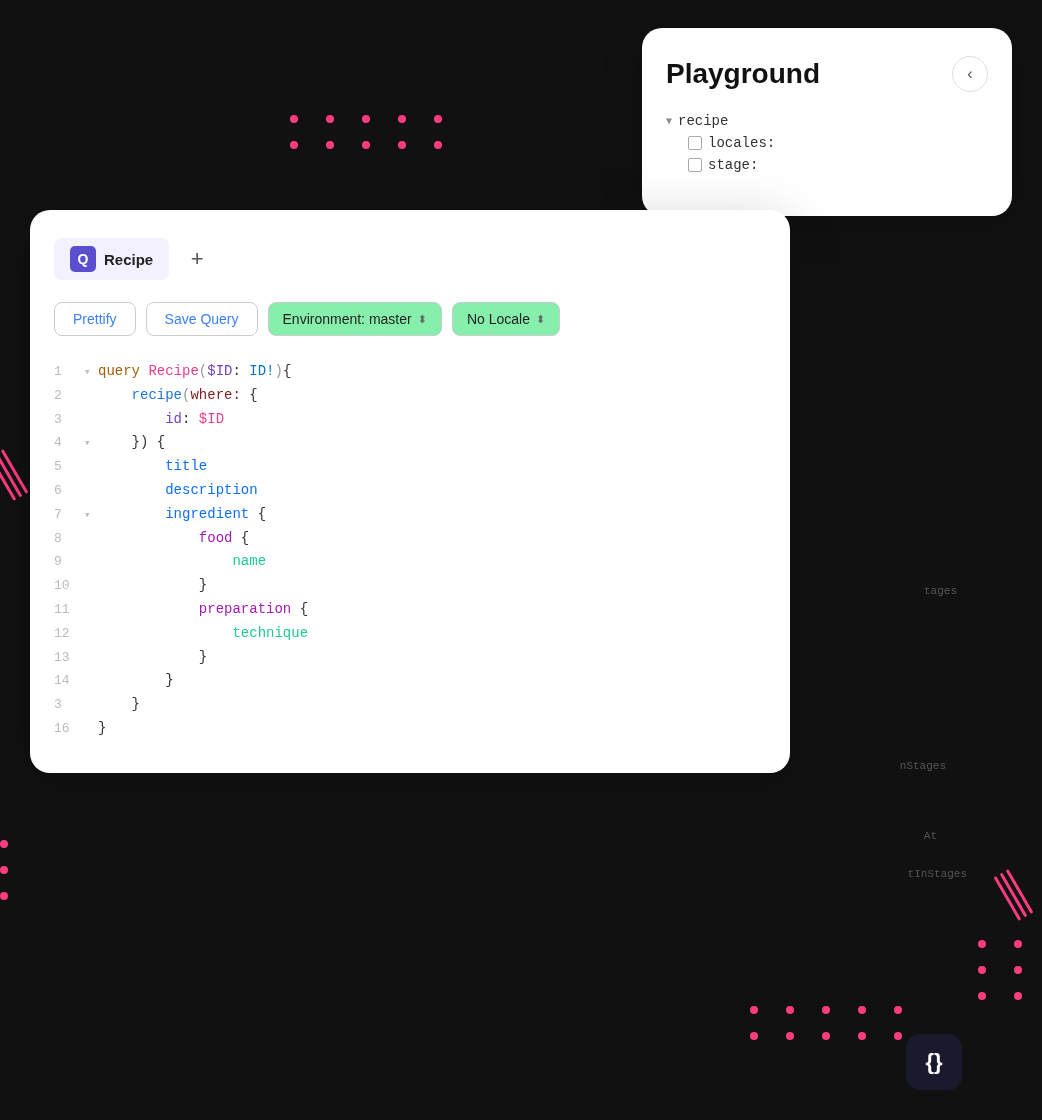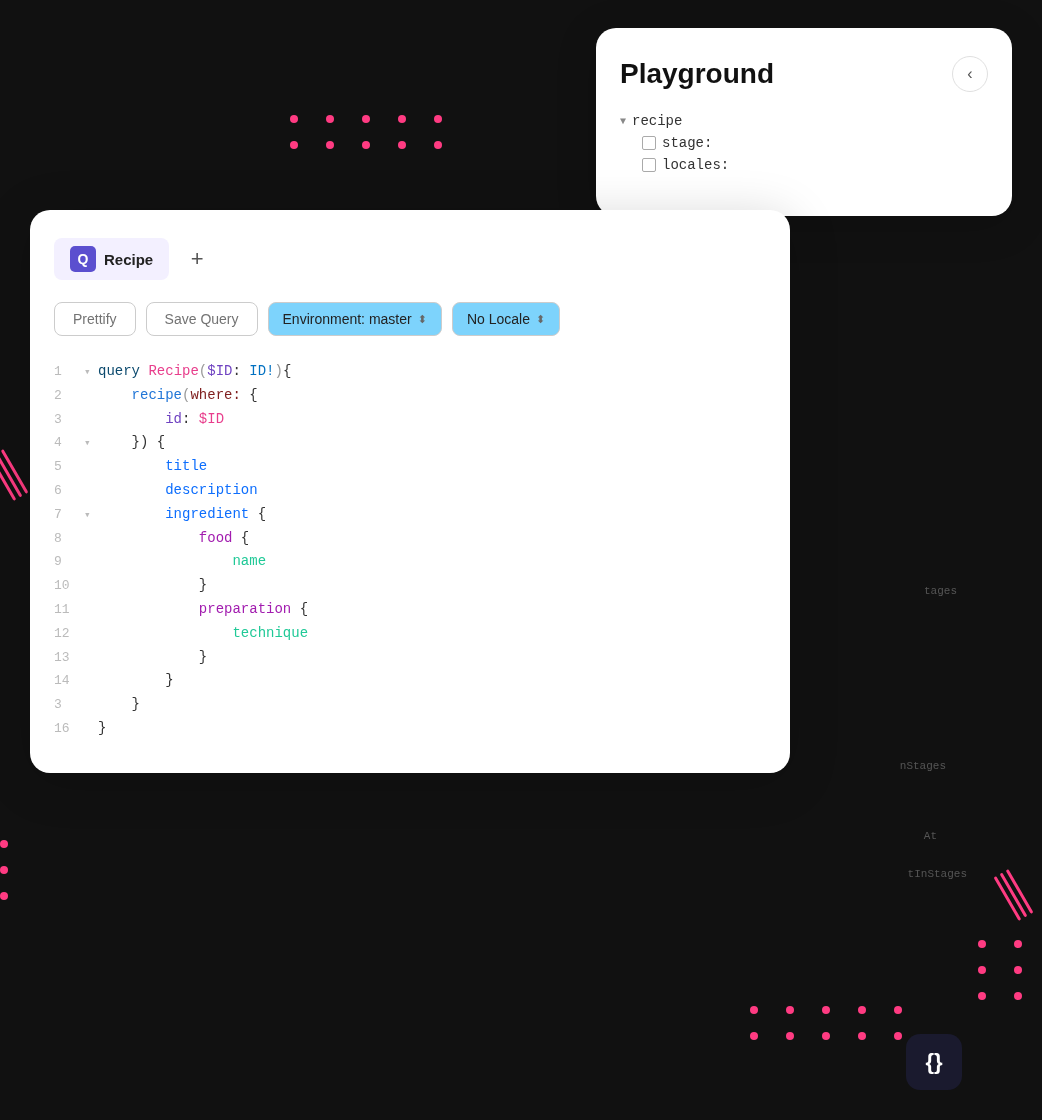--- a/index.html
+++ b/index.html
@@ -23,21 +23,21 @@
       height: 8px;
       border-radius: 50%;
       background: #ff3b82;
     }
 
     
     .playground-panel {
       position: absolute;
       top: 28px;
       right: 30px;
-      width: 416px;
+      width: 370px;
       background: #fff;
       border-radius: 20px;
       box-shadow: 0 8px 40px rgba(0,0,0,0.18);
       padding: 28px 24px 40px 24px;
       z-index: 2;
     }
     .playground-header {
       display: flex;
       justify-content: space-between;
       align-items: center;
@@ -158,26 +158,26 @@
       gap: 10px;
       margin-bottom: 24px;
     }
     .toolbar-btn {
       border: 1.5px solid #ccc;
       background: #fff;
       border-radius: 8px;
       padding: 8px 18px;
       font-size: 14px;
       font-weight: 500;
-      color: #737373;
+      color: #3b82f6;
       cursor: pointer;
     }
     .toolbar-select {
       border: 1.5px solid #ccc;
-      background: #7dd3fc;
+      background: #86efac;
       border-radius: 8px;
       padding: 8px 14px;
       font-size: 14px;
       font-weight: 500;
       color: #222;
       cursor: pointer;
       display: flex;
       align-items: center;
       gap: 6px;
     }
@@ -209,21 +209,21 @@
       color: #bbb;
       font-size: 11px;
       flex-shrink: 0;
     }
     .line-content {
       flex: 1;
       white-space: pre;
     }
 
     
-    .kw-query { color: #0c4a6e; }
+    .kw-query { color: #a16207; }
     .kw-name { color: #e83e8c; }
     .kw-param { color: #6f42c1; }
     .kw-type { color: #0070c1; }
     .kw-field { color: #2176d7; }
     .kw-field2 { color: #0d6efd; }
     .kw-prop { color: #6f42c1; }
     .kw-val { color: #e83e8c; }
     .kw-brace { color: #333; }
     .kw-paren { color: #999; }
     .kw-where { color: #7f1d1d; }
@@ -338,25 +338,25 @@
     </button>
   </div>
   <div class="playground-tree">
     <div class="tree-item">
       <span class="tree-arrow">▼</span>
       <span class="tree-label">recipe</span>
     </div>
     <div class="tree-child">
       <div class="tree-item">
         <span class="checkbox"></span>
-        <span class="tree-label">stage:</span>
+        <span class="tree-label">locales:</span>
       </div>
       <div class="tree-item">
         <span class="checkbox"></span>
-        <span class="tree-label">locales:</span>
+        <span class="tree-label">stage:</span>
       </div>
     </div>
   </div>
 </div>
 
 <div class="partial-overlay" style="top:585px; right:85px;">
   <span>tages</span>
 </div>
 <div class="partial-overlay" style="top:760px; right:96px;">
   <span>nStages</span>

